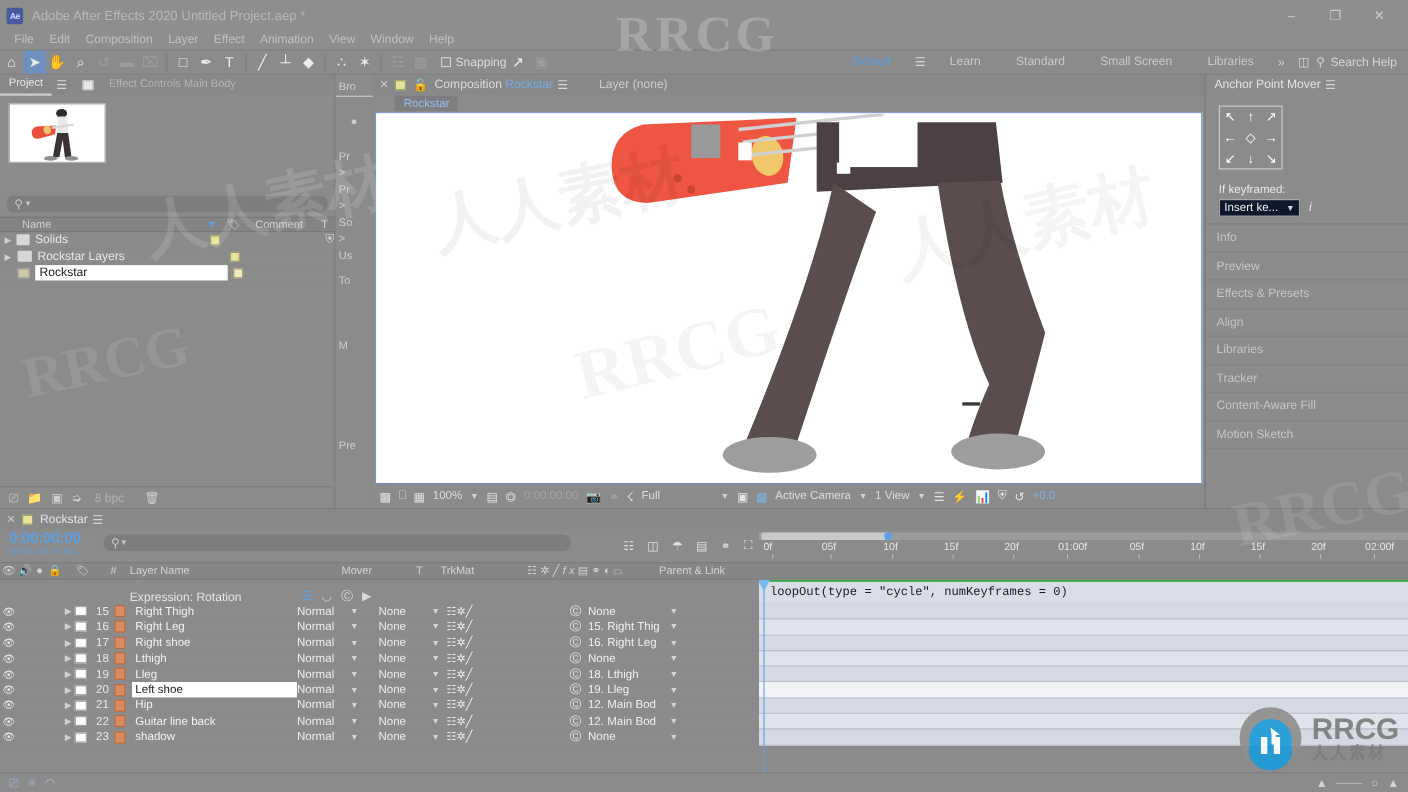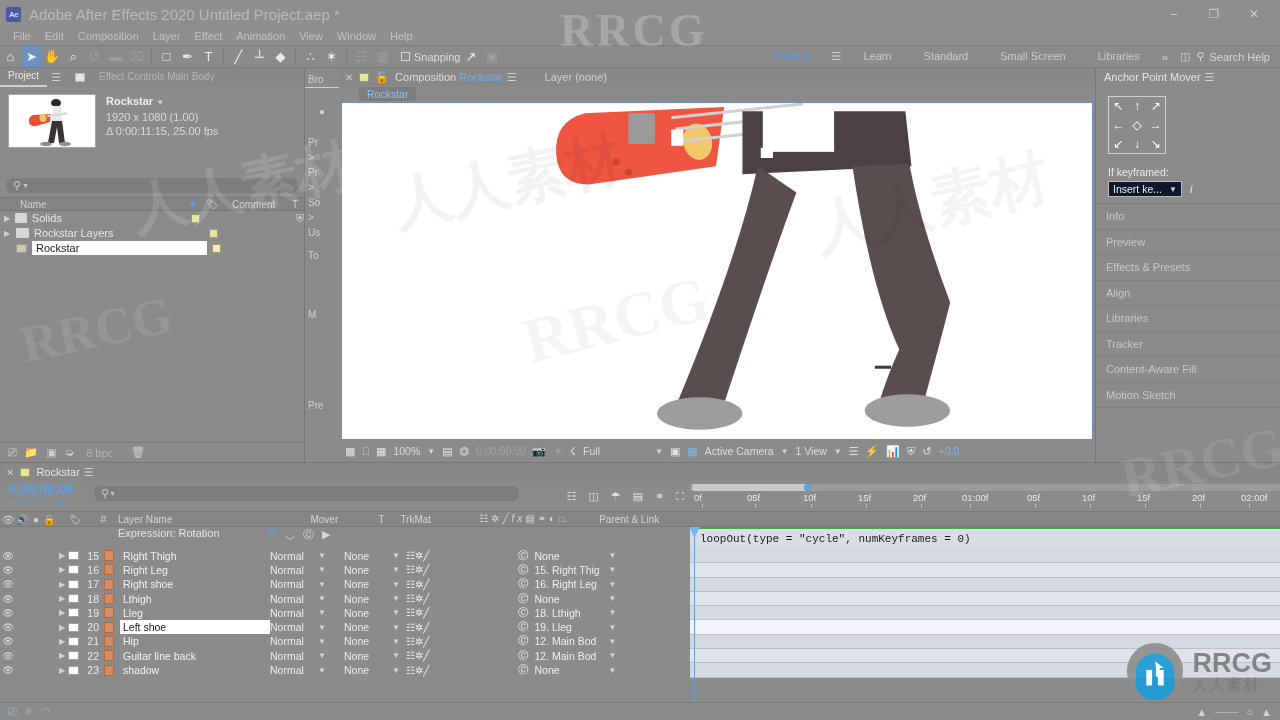--- a/index.html
+++ b/index.html
@@ -11,21 +11,21 @@
     color:#d8d8d8;
     -webkit-font-smoothing:antialiased;
     position:relative;
   }
   .app{ position:absolute; inset:0; display:flex; flex-direction:column; background:#8b8b8b; }
 
   
   .titlebar{ height:28px; background:#8e8e8e; display:flex; align-items:center; padding:0 6px; position:relative; }
   .ae-logo{ width:15px; height:15px; background:#4a5a9e; border-radius:2px; color:#cfd6ff; font-size:8px;
             display:flex; align-items:center; justify-content:center; font-weight:bold; letter-spacing:-.5px;}
-  .title-text{ margin-left:8px; color:#b9b9b9; font-size:15px; }
+  .title-text{ margin-left:8px; color:#b9b9b9; font-size:12px; }
   .win-btns{ margin-left:auto; display:flex; align-items:center; }
   .win-btn{ width:40px; height:28px; display:flex; align-items:center; justify-content:center; color:#cdcdcd; font-size:12px; }
 
   
   .menubar{ height:17px; background:#8e8e8e; display:flex; align-items:center; padding-left:6px; }
   .menu-item{ padding:0 7px; color:#c0c0c0; font-size:11px; line-height:17px; }
 
   
   .toolbar{ height:23px; background:#8b8b8b; display:flex; align-items:center; border-top:1px solid #7d7d7d; border-bottom:1px solid #7d7d7d;}
   .tool{ width:21px; height:21px; display:flex; align-items:center; justify-content:center; color:#ececec; font-size:13px; position:relative;}
@@ -115,21 +115,21 @@
   .scrollbar{ height:7px; margin:3px 0 0 0; background:#9b9b9b; position:relative; }
   .scroll-thumb{ position:absolute; left:0; top:0; height:7px; background:#c9c9c9; border-radius:3px; }
   .scroll-handle{ position:absolute; width:7px; height:7px; background:#5ea0e2; border-radius:3px; top:0;}
   .ruler{ height:17px; position:relative; color:#e8e8e8; font-size:9.5px; }
   .tick{ position:absolute; top:1px; }
   .tickmark{ position:absolute; bottom:0; width:1px; height:4px; background:#bdbdbd; }
   .tl-colhead{ height:16px; display:flex; align-items:center; background:#868686; border-top:1px solid #7a7a7a; border-bottom:1px solid #7a7a7a; font-size:10px; color:#d4d4d4;}
   .tl-body{ flex:1; display:flex; min-height:0; }
   .tl-left{ width:690px; display:flex; flex-direction:column; }
   .tl-right{ flex:1; background:#8b8b8b; position:relative; overflow:hidden; }
-  .exprow{ height:22px; display:flex; align-items:flex-start; }
+  .exprow{ height:22px; display:flex; align-items:flex-end;gap:7px; }
   .exprow .lbl{ margin-left:118px; color:#e4e4e4; }
   .exprow .toolico{ margin-left:48px; display:flex; gap:8px; align-items:center;}
   .lrow{ height:14.3px; display:flex; align-items:center; font-size:10.5px; border-bottom:1px solid #8a8a8a;}
   .lrow.sel .lname{ background:#fff; color:#1a1a1a; }
   .eye{ width:16px; text-align:center; color:#e6e6e6; font-size:9px;}
   .blank{ width:40px; }
   .disc{ width:12px; text-align:center; color:#d2d2d2; font-size:8px;}
   .lsw{ width:11px; height:9px; background:#fff; border:1px solid #9f9f9f; margin-right:5px; }
   .lnum{ width:20px; text-align:right; padding-right:5px; color:#e9e9e9;}
   .vecico{ width:10px; height:11px; background:#d98b62; border:1px solid #b06b45; margin-right:6px; position:relative;}
@@ -245,28 +245,20 @@
             <rect width="86" height="52" fill="#ffffff"></rect>
             <ellipse cx="47" cy="8" rx="5" ry="4" fill="#2b2b2b"></ellipse>
             <path d="M44 11 L52 11 L53 26 L43 26 Z" fill="#e8e8e8"></path>
             <path d="M43 26 L53 26 L56 48 L50 48 L48 32 L45 48 L39 48 Z" fill="#3a3233"></path>
             <ellipse cx="37" cy="49" rx="6" ry="2.2" fill="#8f8f8f"></ellipse>
             <ellipse cx="56" cy="49" rx="6" ry="2.2" fill="#8f8f8f"></ellipse>
             <path d="M24 20 q-5 2 -4 7 q1 5 7 4 l14 -4 l1 -8 z" fill="#e8503a"></path>
             <rect x="38" y="20" width="20" height="2.2" fill="#d8d8d8" transform="rotate(-8 38 20)"></rect>
             <ellipse cx="34" cy="23" rx="3.5" ry="4" fill="#e9c46a" transform="rotate(-10 34 23)"></ellipse>
           </svg>
-        </div>
-        <div class="proj-meta">
-          <div class="nm">
-            <span>Rockstar</span>
-            <span class="chev">▼</span>
-          </div>
-          <div>1920 x 1080 (1.00)</div>
-          <div>Δ 0:00:11:15, 25.00 fps</div>
         </div>
       </div>
 
       <div class="searchrow">
         <span>⚲</span>
         <span style="font-size:7px;margin-left:1px">▼</span>
       </div>
 
       <div class="colhead">
         <div class="c1">Name</div>

